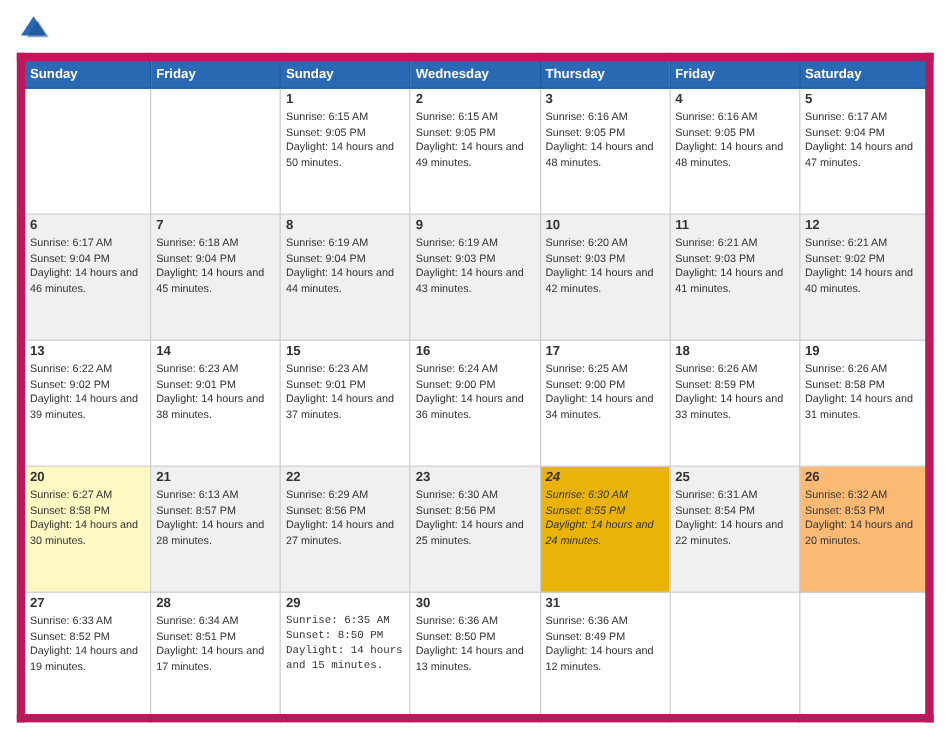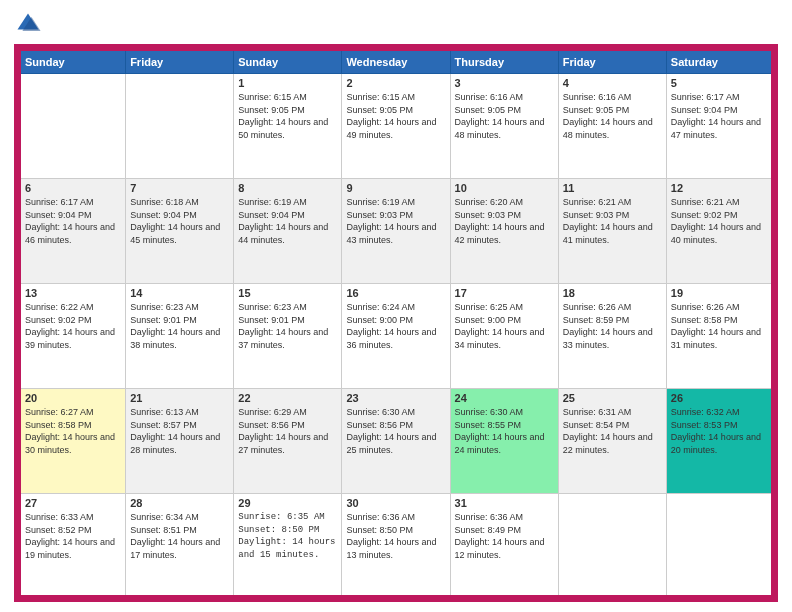--- a/index.html
+++ b/index.html
@@ -275,33 +275,33 @@
             <div class="day-info" style="white-space: pre-line;">Sunrise: 6:29 AM
 Sunset: 8:56 PM
 Daylight: 14 hours and 27 minutes.</div>
           </td>
           <td style="background: rgb(240, 240, 240);">
             <span class="day-num">23</span>
             <div class="day-info" style="white-space: pre-line;">Sunrise: 6:30 AM
 Sunset: 8:56 PM
 Daylight: 14 hours and 25 minutes.</div>
           </td>
-          <td style="background: #86efac;">
+          <td style="background: #eab308; font-style: italic;">
             <span class="day-num">24</span>
             <div class="day-info" style="white-space: pre-line;">Sunrise: 6:30 AM
 Sunset: 8:55 PM
 Daylight: 14 hours and 24 minutes.</div>
           </td>
           <td style="background: rgb(240, 240, 240);">
             <span class="day-num">25</span>
             <div class="day-info" style="white-space: pre-line;">Sunrise: 6:31 AM
 Sunset: 8:54 PM
 Daylight: 14 hours and 22 minutes.</div>
           </td>
-          <td style="background: #14b8a6;">
+          <td style="background: #fdba74;">
             <span class="day-num">26</span>
             <div class="day-info" style="white-space: pre-line;">Sunrise: 6:32 AM
 Sunset: 8:53 PM
 Daylight: 14 hours and 20 minutes.</div>
           </td>
         </tr>
         <tr>
           <td style="background: rgb(255, 255, 255);">
             <span class="day-num">27</span>
             <div class="day-info" style="white-space: pre-line;">Sunrise: 6:33 AM

